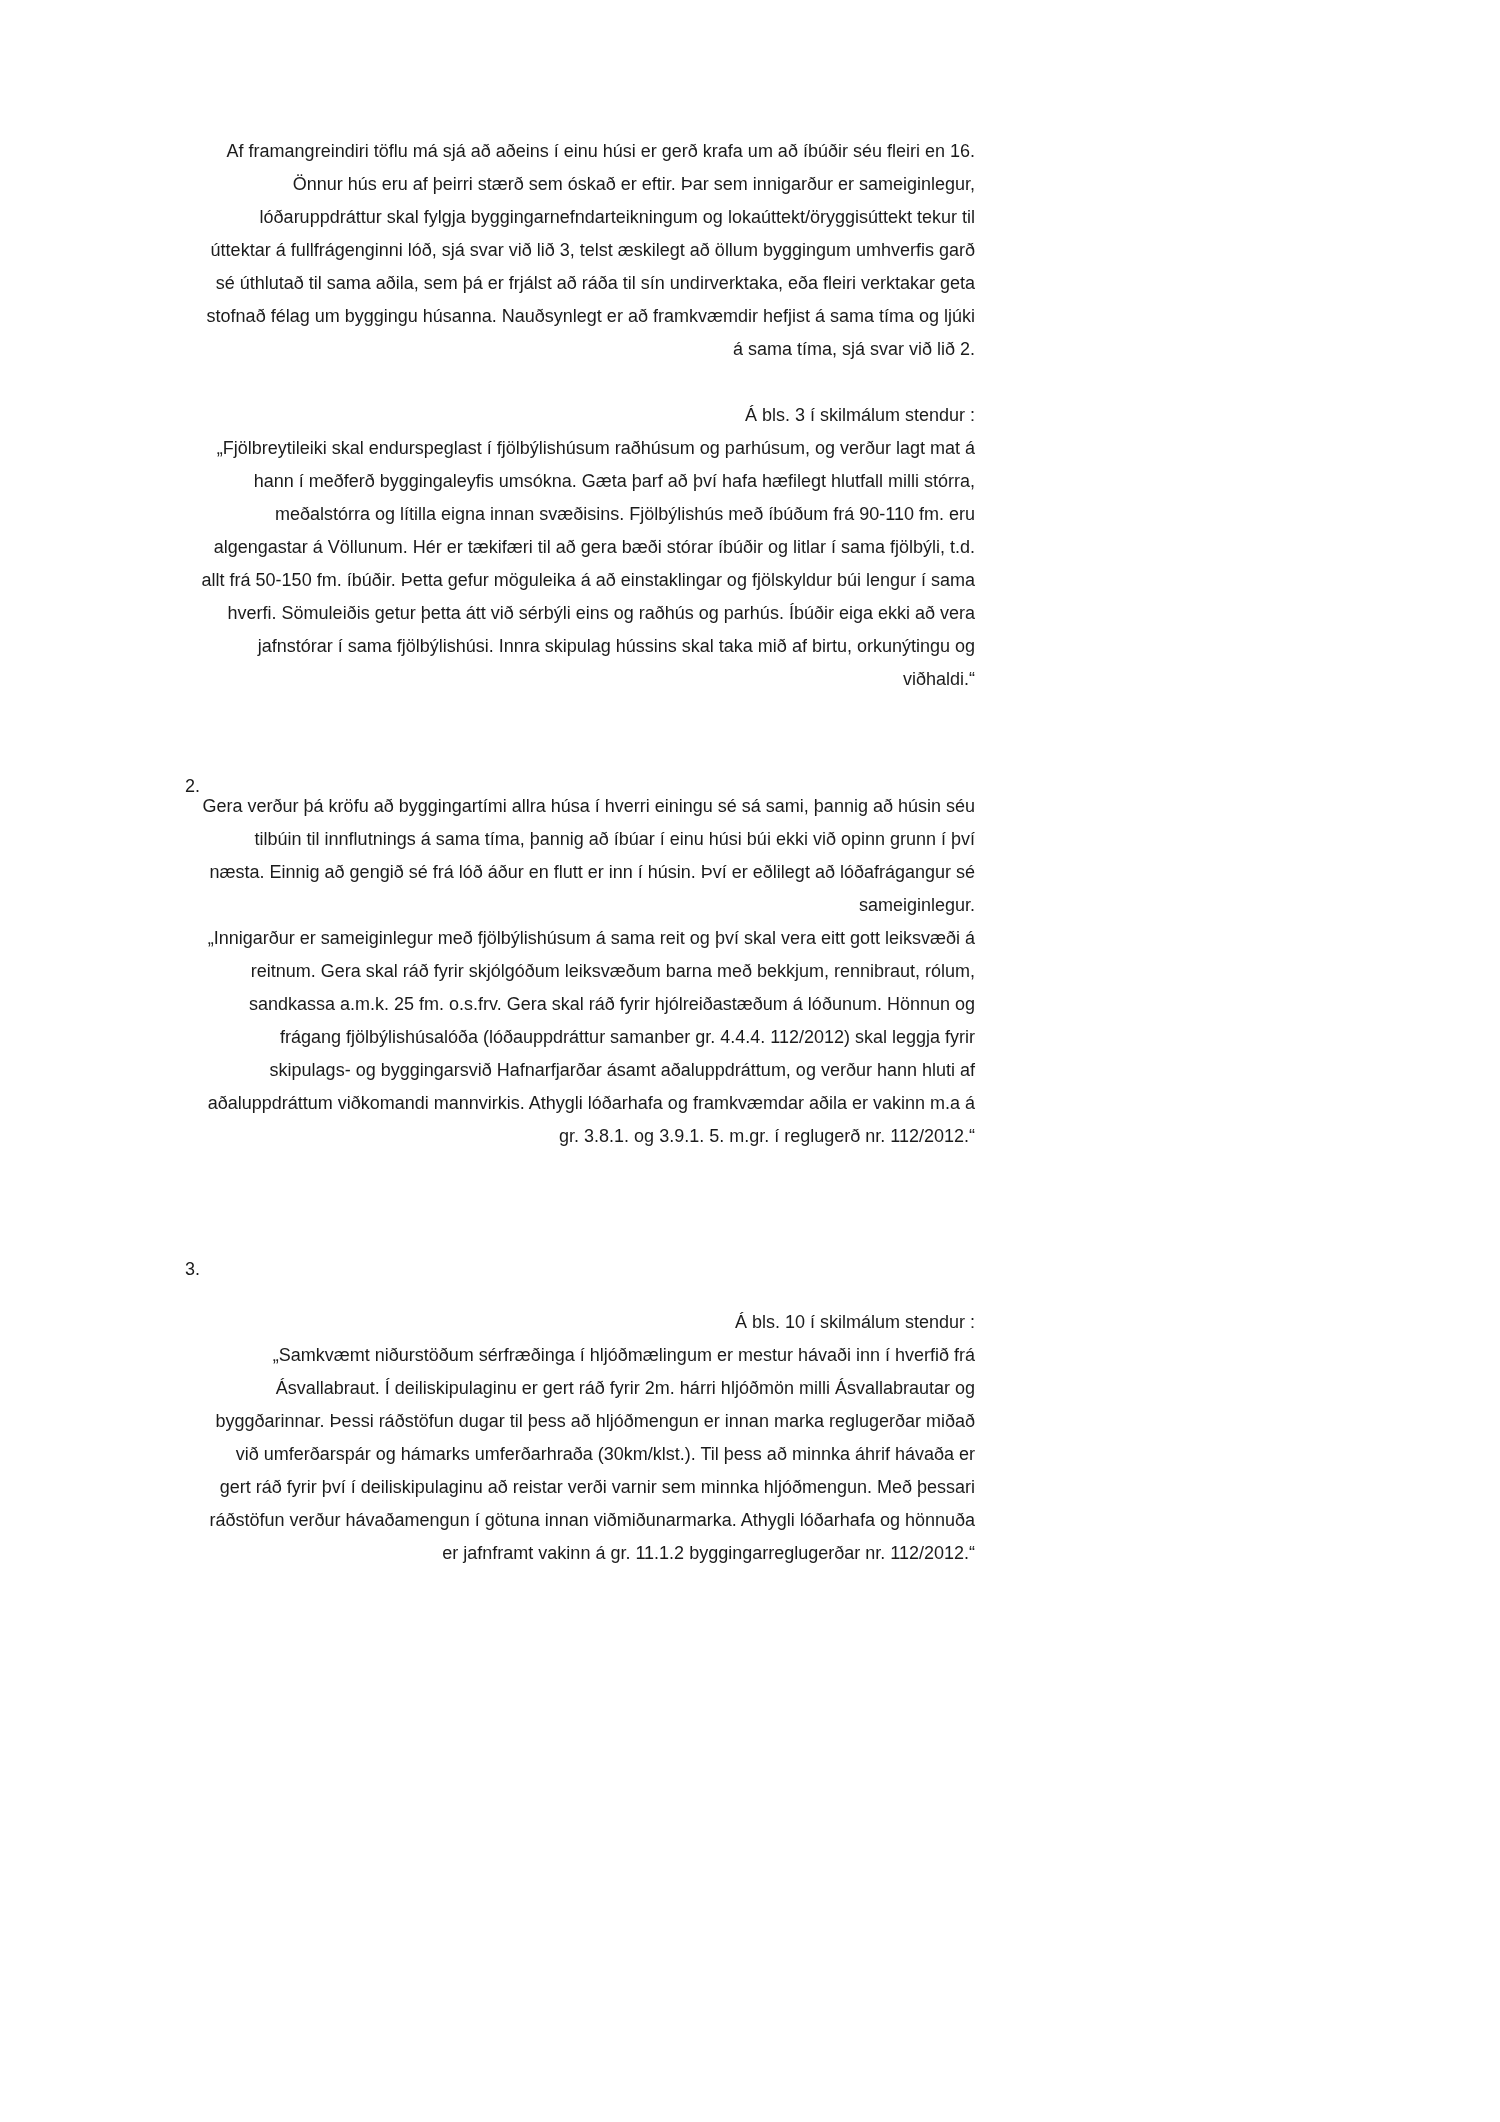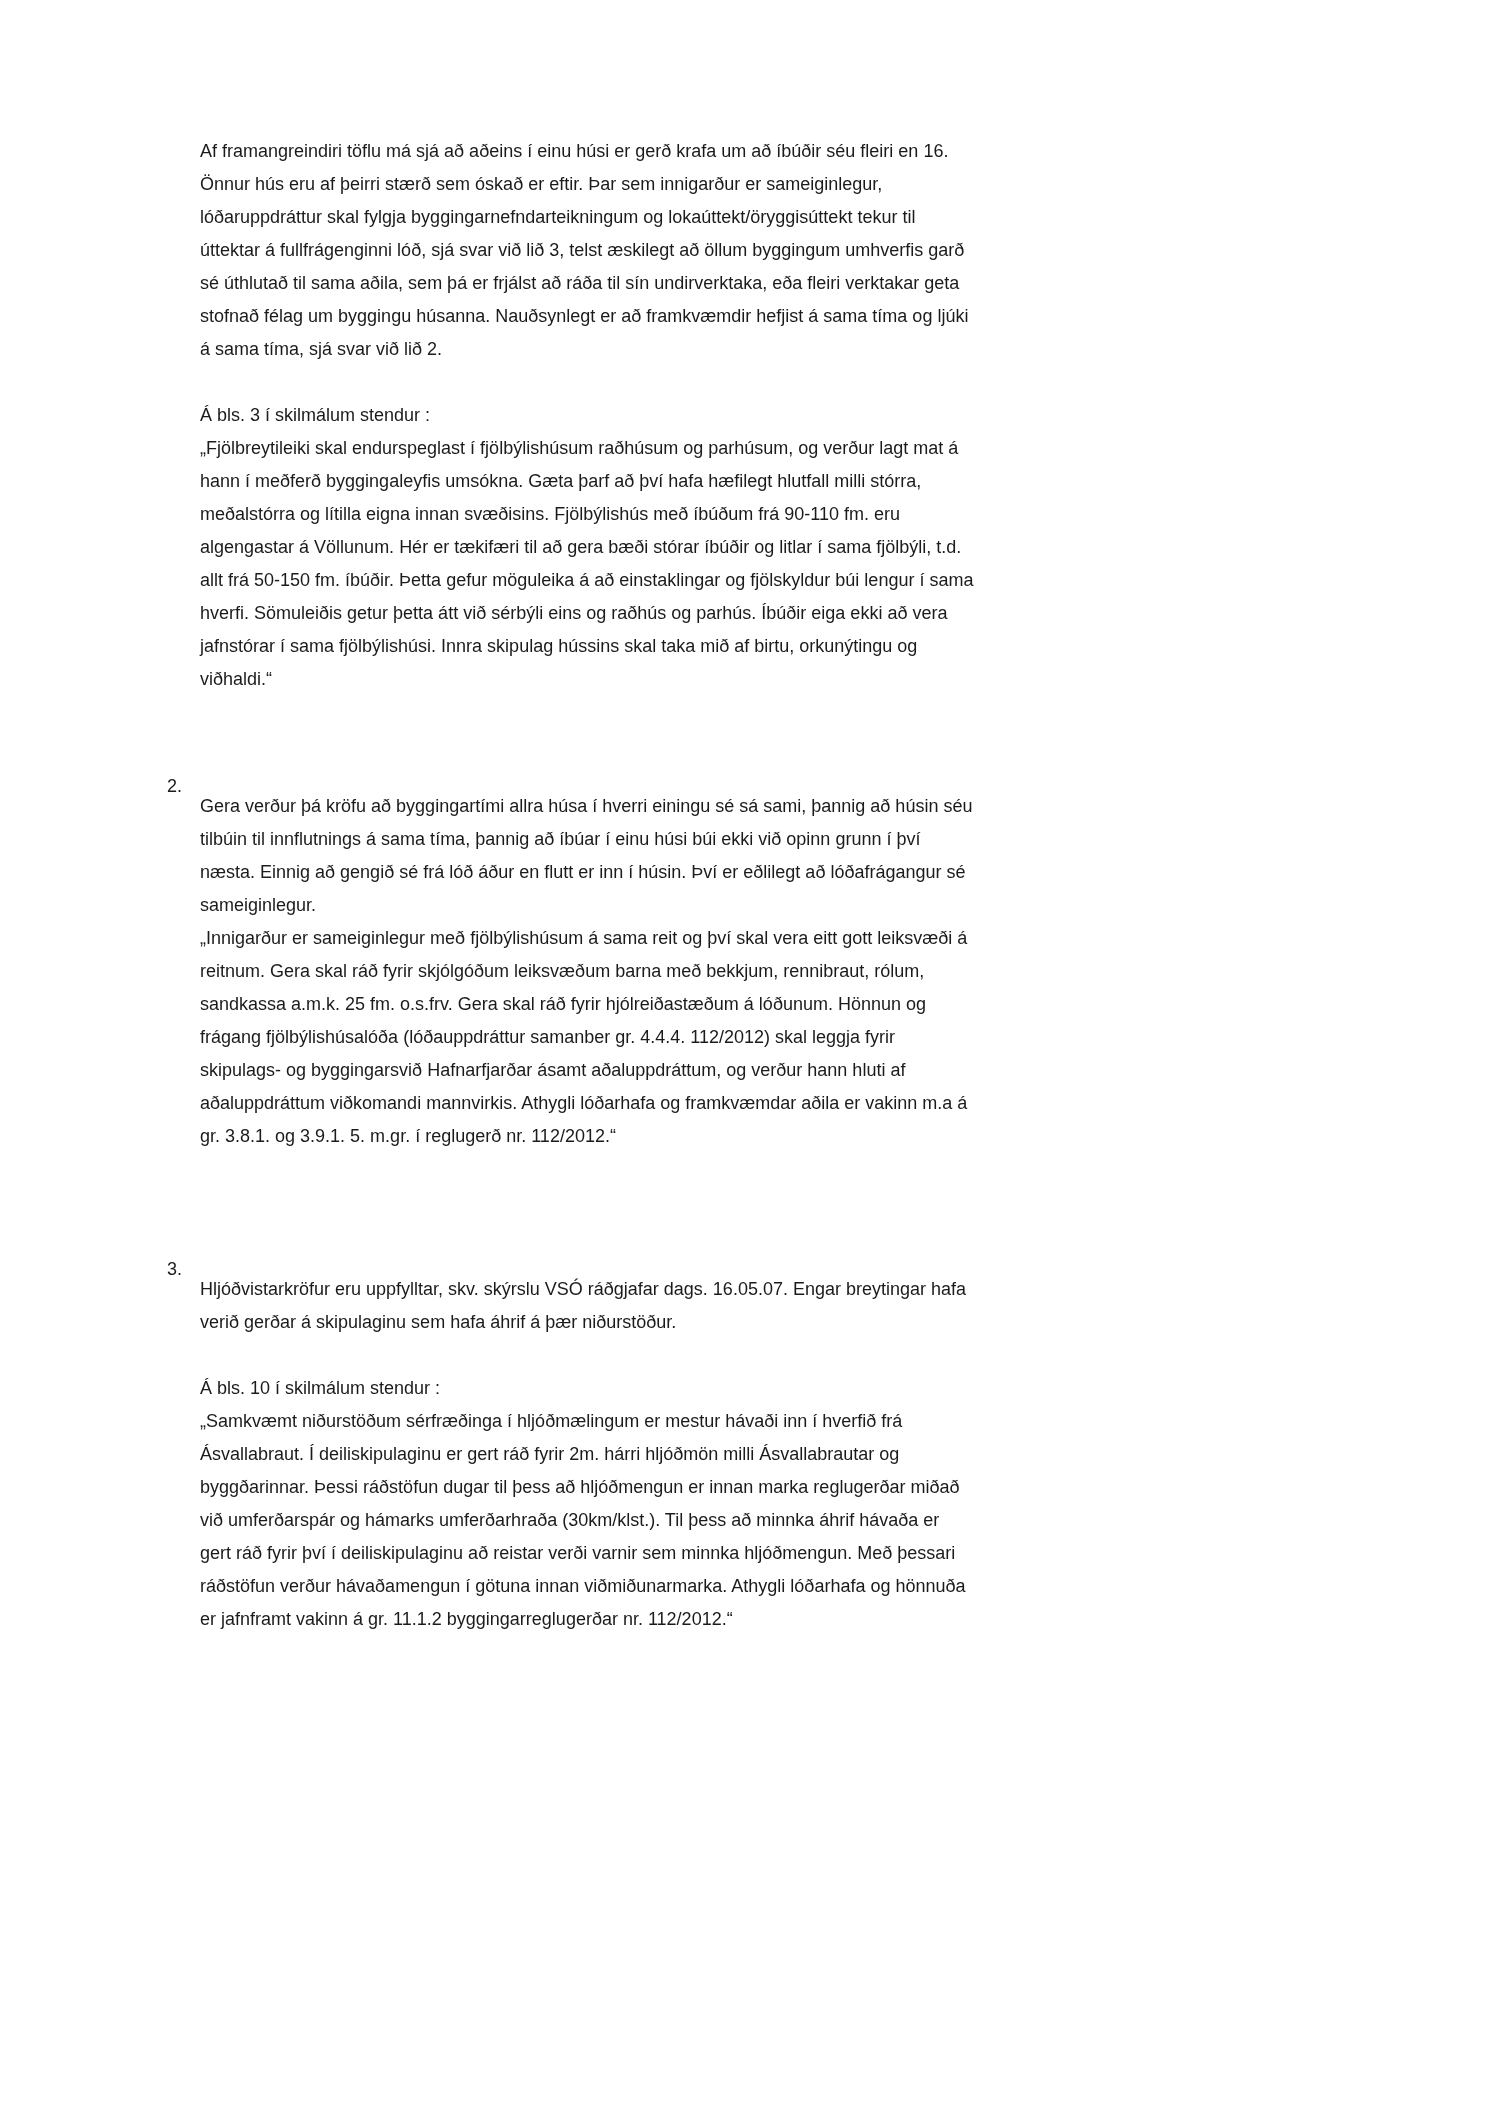--- a/index.html
+++ b/index.html
@@ -1,15 +1,15 @@
 <!DOCTYPE html>
 <html><head>
 <meta charset="utf-8">
 <style>
-  * { margin: 0; padding: 0; box-sizing: border-box; }
+  * { margin: 0; padding: 0; box-sizing: border-box; text-align: right; }
   html, body { background: #ffffff; }
   body {
     width: 1500px;
     height: 2122px;
     position: relative;
     font-family: "Liberation Sans", sans-serif;
     color: #1b1b1b;
     overflow: hidden;
   }
   .content {
@@ -45,20 +45,19 @@
       <span class="num">2.</span>
       <div class="item-body">
         <p class="para">Gera verður þá kröfu að byggingartími allra húsa í hverri einingu sé sá sami, þannig að húsin séu tilbúin til innflutnings á sama tíma, þannig að íbúar í einu húsi búi ekki við opinn grunn í því næsta. Einnig að gengið sé frá lóð áður en flutt er inn í húsin. Því er eðlilegt að lóðafrágangur sé sameiginlegur.</p>
         <p class="para">„Innigarður er sameiginlegur með fjölbýlishúsum á sama reit og því skal vera eitt gott leiksvæði á reitnum. Gera skal ráð fyrir skjólgóðum leiksvæðum barna með bekkjum, rennibraut, rólum, sandkassa  a.m.k. 25 fm. o.s.frv. Gera skal ráð fyrir hjólreiðastæðum á lóðunum. Hönnun og frágang fjölbýlishúsalóða (lóðauppdráttur samanber gr. 4.4.4. 112/2012) skal leggja fyrir skipulags- og byggingarsvið Hafnarfjarðar  ásamt aðaluppdráttum, og verður hann hluti af aðaluppdráttum viðkomandi mannvirkis. Athygli lóðarhafa og framkvæmdar aðila er vakinn m.a  á gr. 3.8.1. og 3.9.1.  5. m.gr. í reglugerð nr. 112/2012.“</p>
       </div>
     </div>
 
     <div class="list-item gap-xl">
       <span class="num">3.</span>
       <div class="item-body">
-        <p class="para">Hljóðvistarkröfur eru uppfylltar, skv. skýrslu VSÓ ráðgjafar dags. 16.05.07. Engar breytingar hafa verið gerðar á skipulaginu sem hafa áhrif á þær niðurstöður.</p>
         <p class="para subhead">Á bls. 10 í skilmálum stendur :</p>
         <p class="para">„Samkvæmt niðurstöðum sérfræðinga í hljóðmælingum er mestur hávaði inn í hverfið frá Ásvallabraut.  Í deiliskipulaginu er gert ráð fyrir 2m. hárri hljóðmön milli Ásvallabrautar og byggðarinnar.  Þessi ráðstöfun dugar til þess að hljóðmengun er innan marka reglugerðar miðað við umferðarspár og hámarks umferðarhraða (30km/klst.).  Til þess að minnka áhrif hávaða er gert ráð fyrir því í deiliskipulaginu að reistar verði varnir sem minnka hljóðmengun. Með þessari ráðstöfun verður hávaðamengun  í götuna innan viðmiðunarmarka. Athygli lóðarhafa og hönnuða er jafnframt vakinn á gr.  11.1.2  byggingarreglugerðar nr. 112/2012.“</p>
       </div>
     </div>
 
   </div>
 </div>
 
 </body></html>

